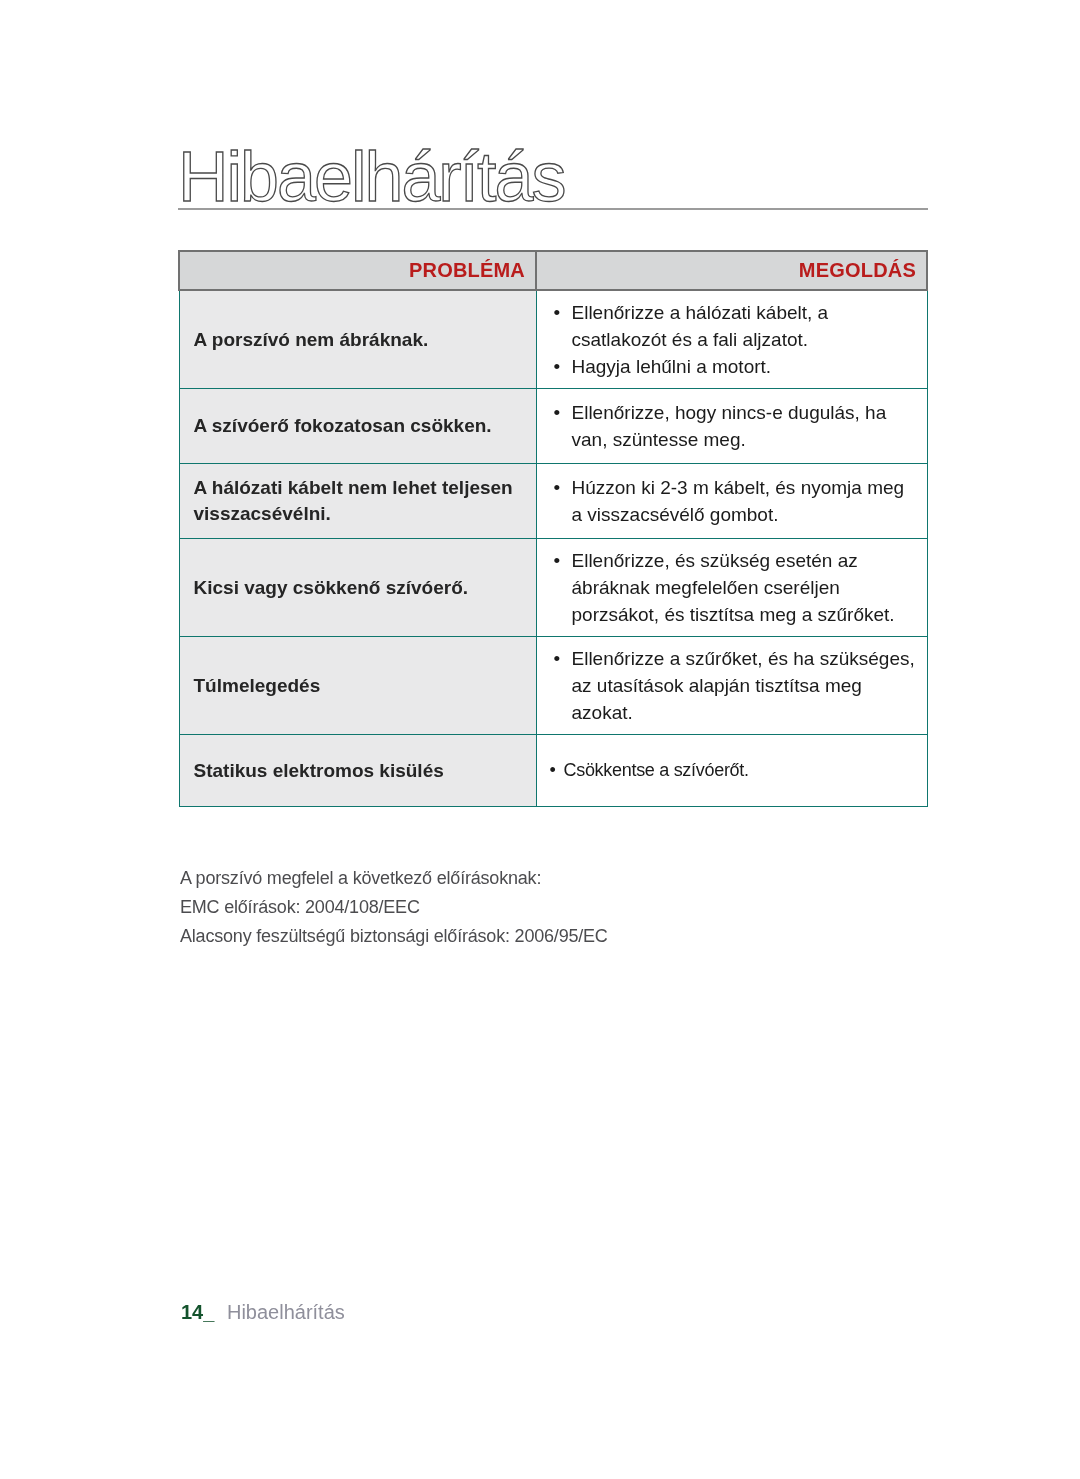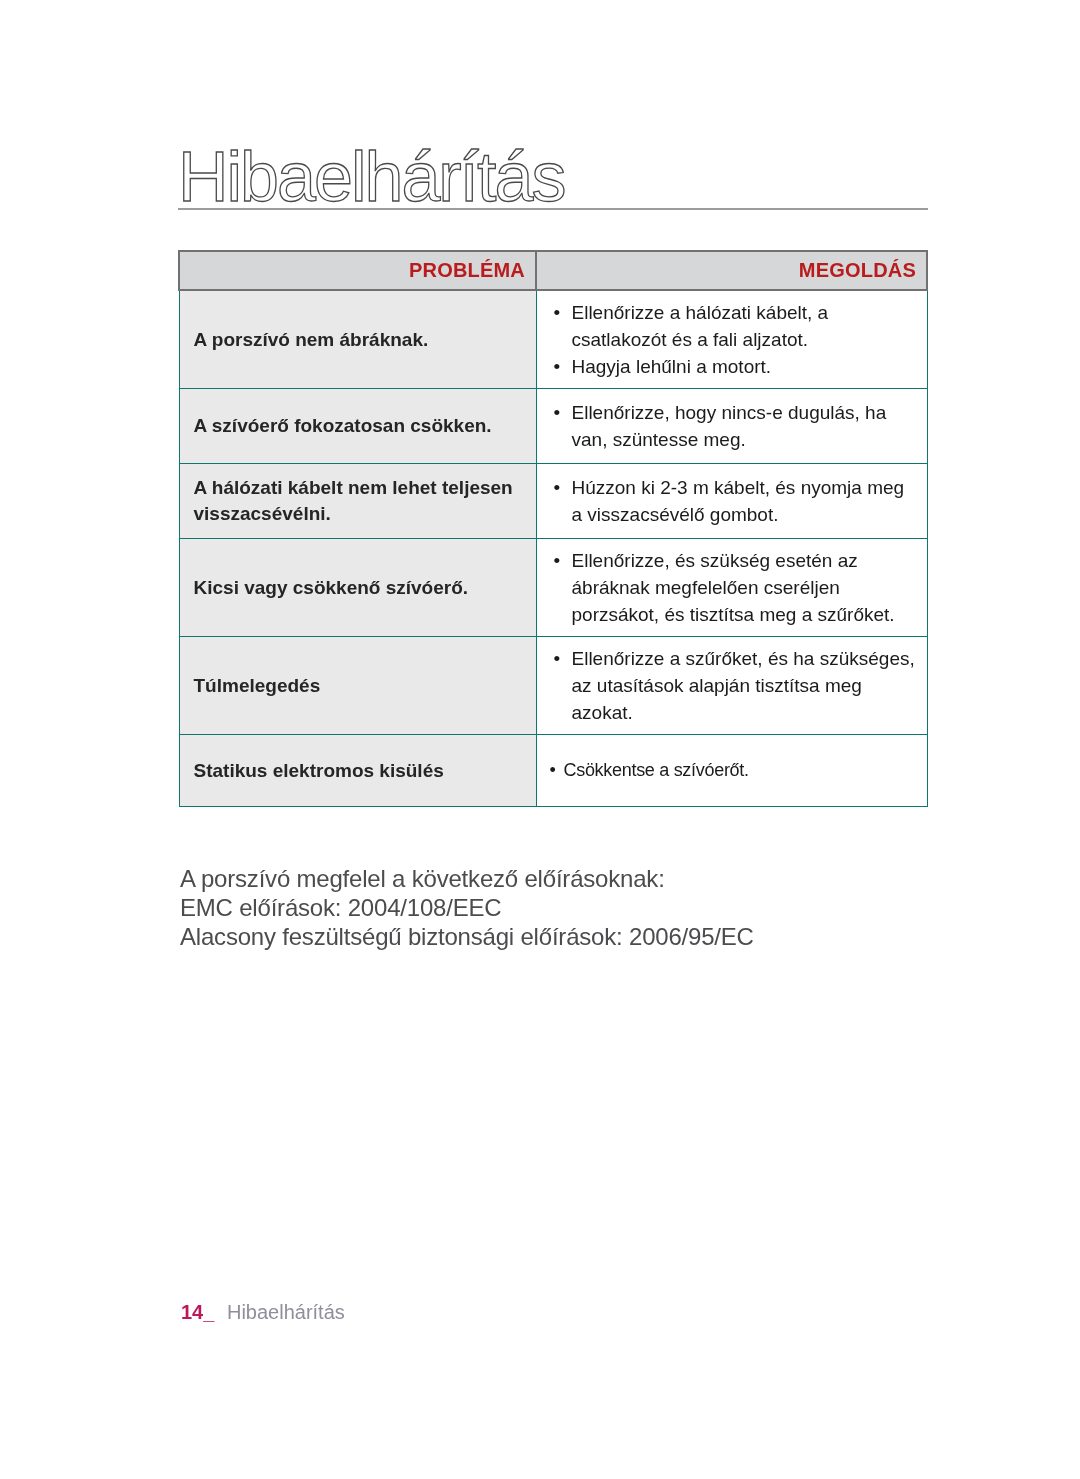--- a/index.html
+++ b/index.html
@@ -101,36 +101,36 @@
     letter-spacing: -0.3px;
     padding-left: 12px;
   }
   tbody tr:nth-child(n+6) .solution { padding-left: 15px; }
 
   
   .compliance {
     position: absolute;
     left: 180px;
     top: 864px;
-    font-size: 24px;
+    font-size: 18px;
     line-height: 29px;
     color: #4c4c4f;
     letter-spacing: -0.2px;
   }
 
   
   .page-footer {
     position: absolute;
     left: 181px;
     top: 1301px;
     font-size: 20px;
   }
   .pf-num, .pf-sep {
     font-weight: bold;
-    color: #be185d;
+    color: #14532d;
   }
   .pf-section {
     color: #8f8f9b;
     margin-left: 7px;
   }
 </style>
 </head>
 <body>
 
 <div class="page">

